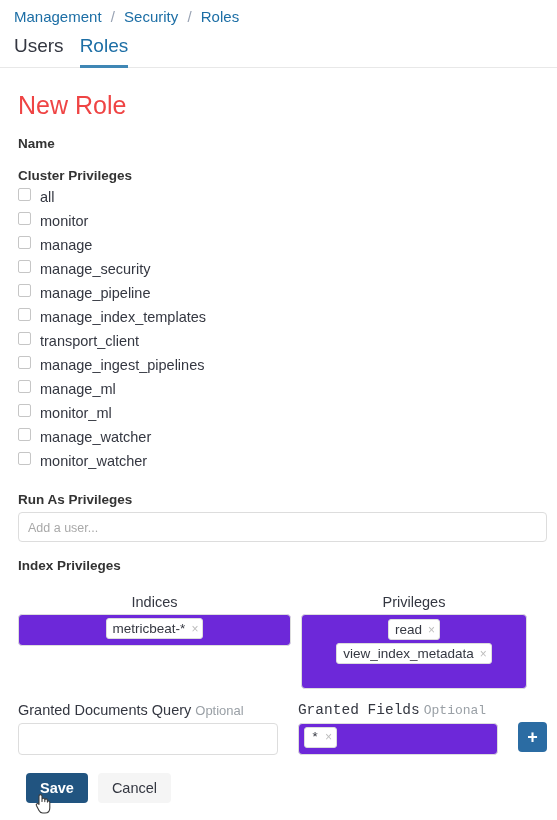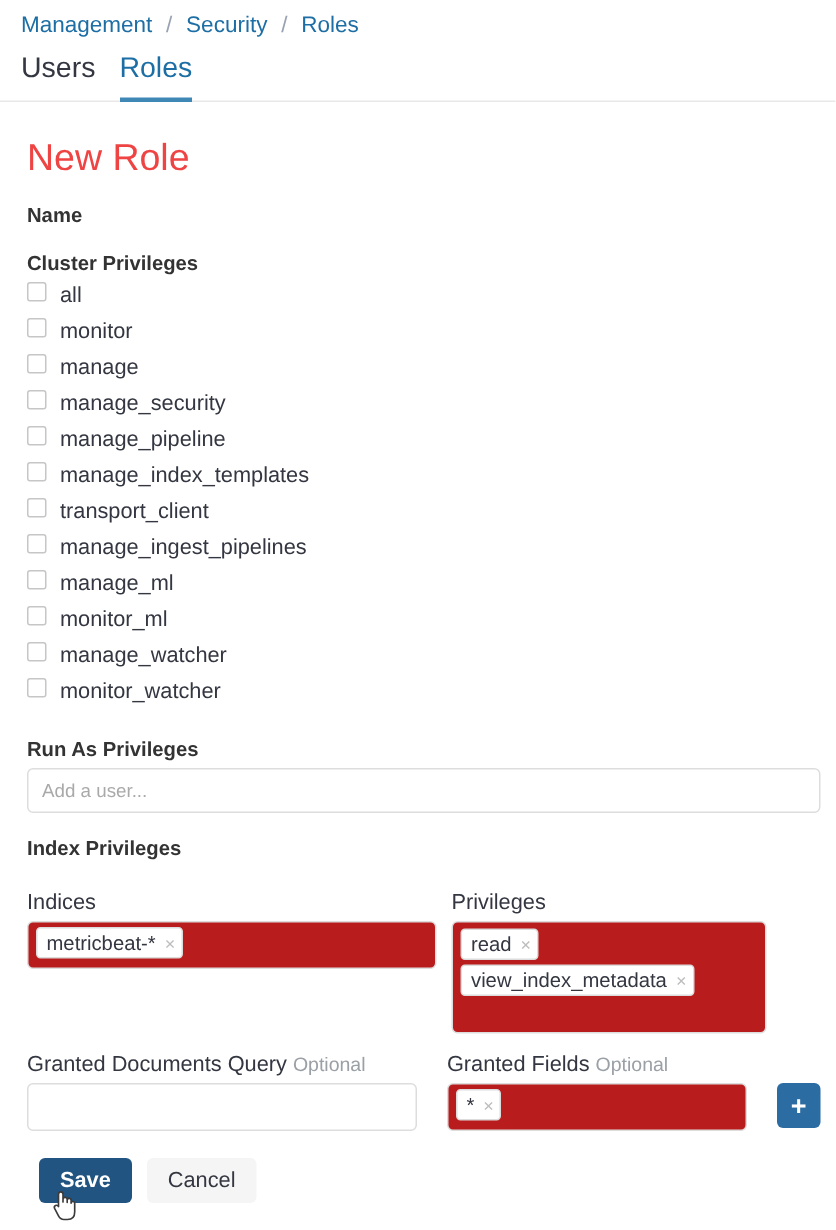--- a/index.html
+++ b/index.html
@@ -119,28 +119,29 @@
     font-size: 14.5px;
     color: #343741;
     line-height: 18px;
   }
 
   
   .idx-grid {
     display: flex;
     margin: 19px 0 0 8px;
     gap: 10px;
+    text-align: center;
   }
   .col-indices { width: 273px; }
-  .col-privs   { width: 210px; }
+  .col-privs   { width: 226px; }
 
   .pill-box {
     border: 1px solid #ddd;
     border-radius: 4px;
-    background: #b91c1c;
+    background: #6d28d9;
     padding: 4px 5px;
   }
   .pill-box.tall { height: 75px; }
   .pill-box.short { height: 32px; padding: 3px 5px; }
 
   .pill {
     display: inline-flex;
     align-items: center;
     border: 1px solid #dcdcdc;
     border-radius: 3px;
@@ -159,21 +160,21 @@
   }
 
   
   .bottom-row {
     display: flex;
     margin: 12px 0 0 8px;
     gap: 20px;
     align-items: flex-start;
   }
   .gdq { width: 273px; }
-  .gf  { width: 210px; }
+  .gf  { width: 210px; font-family: Liberation Mono, monospace; }
 
   .textarea {
     width: 100%;
     height: 32px;
     border: 1px solid #ddd;
     border-radius: 4px;
     background: #fff;
     resize: none;
     font-family: "Liberation Sans", sans-serif;
     font-size: 14px;

